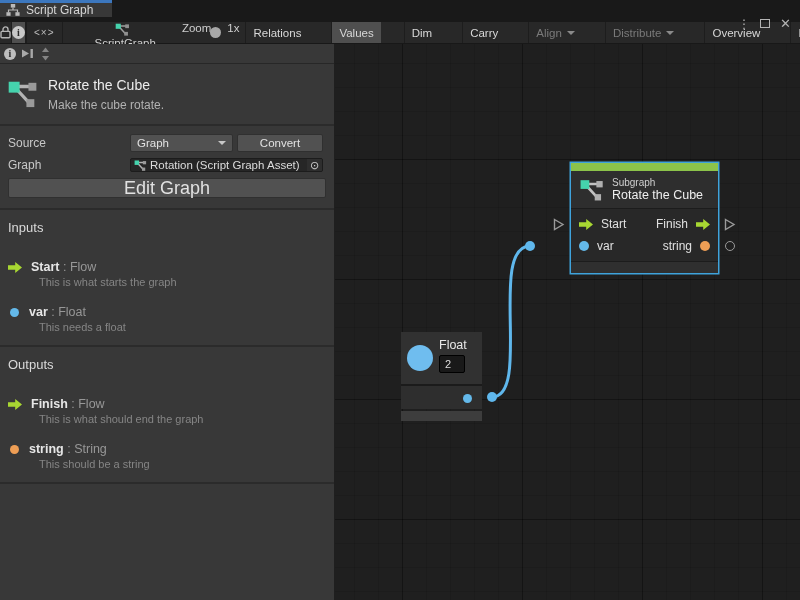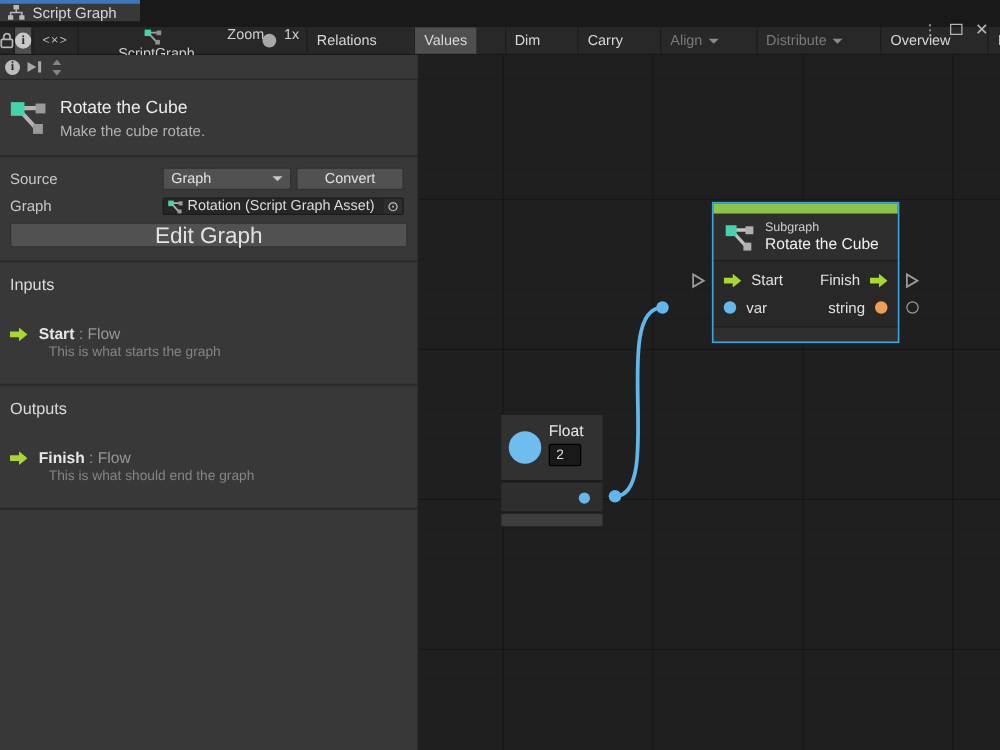--- a/index.html
+++ b/index.html
@@ -247,34 +247,48 @@
         <div class="port-line">
           <span class="flow-arrow">
             <svg width="14" height="11" viewBox="0 0 14 11">
                 <path d="M0 3.2 H7.2 V0 L14 5.5 L7.2 11 V7.8 H0 Z" fill="#A8D732"></path>
               </svg>
           </span>
           <span><span class="port-name">Start</span><span class="port-sep"> : </span><span class="port-type">Flow</span></span>
         </div>
         <div class="port-desc">This is what starts the graph</div>
       </div>
+      <div class="port-item" style="margin-bottom:2px;">
+        <div class="port-line" style="padding-left:2px;">
+          <span class="dot blue d9"></span>
+          <span style="margin-left:1px;"><span class="port-name">var</span><span class="port-sep"> : </span><span class="port-type">Float</span></span>
+        </div>
+        <div class="port-desc">This needs a float</div>
+      </div>
     </div>
 
     <div class="insp-section">
       <div class="section-heading">Outputs</div>
       <div class="port-item">
         <div class="port-line">
           <span class="flow-arrow">
             <svg width="14" height="11" viewBox="0 0 14 11">
                 <path d="M0 3.2 H7.2 V0 L14 5.5 L7.2 11 V7.8 H0 Z" fill="#A8D732"></path>
               </svg>
           </span>
           <span><span class="port-name">Finish</span><span class="port-sep"> : </span><span class="port-type">Flow</span></span>
         </div>
         <div class="port-desc">This is what should end the graph</div>
+      </div>
+      <div class="port-item" style="margin-bottom:2px;">
+        <div class="port-line" style="padding-left:2px;">
+          <span class="dot orange d9"></span>
+          <span style="margin-left:1px;"><span class="port-name">string</span><span class="port-sep"> : </span><span class="port-type">String</span></span>
+        </div>
+        <div class="port-desc">This should be a string</div>
       </div>
     </div>
   </div>
 
   <div class="canvas">
 
     <svg class="wires" width="465" height="556">
       <path d="M157,353 C197,353 153,202 195,202" stroke="#5FB7EC" stroke-width="3" fill="none"></path>
       <circle cx="157" cy="353" r="5" fill="#5FB7EC"></circle>
       <circle cx="195" cy="202" r="5" fill="#5FB7EC"></circle>

